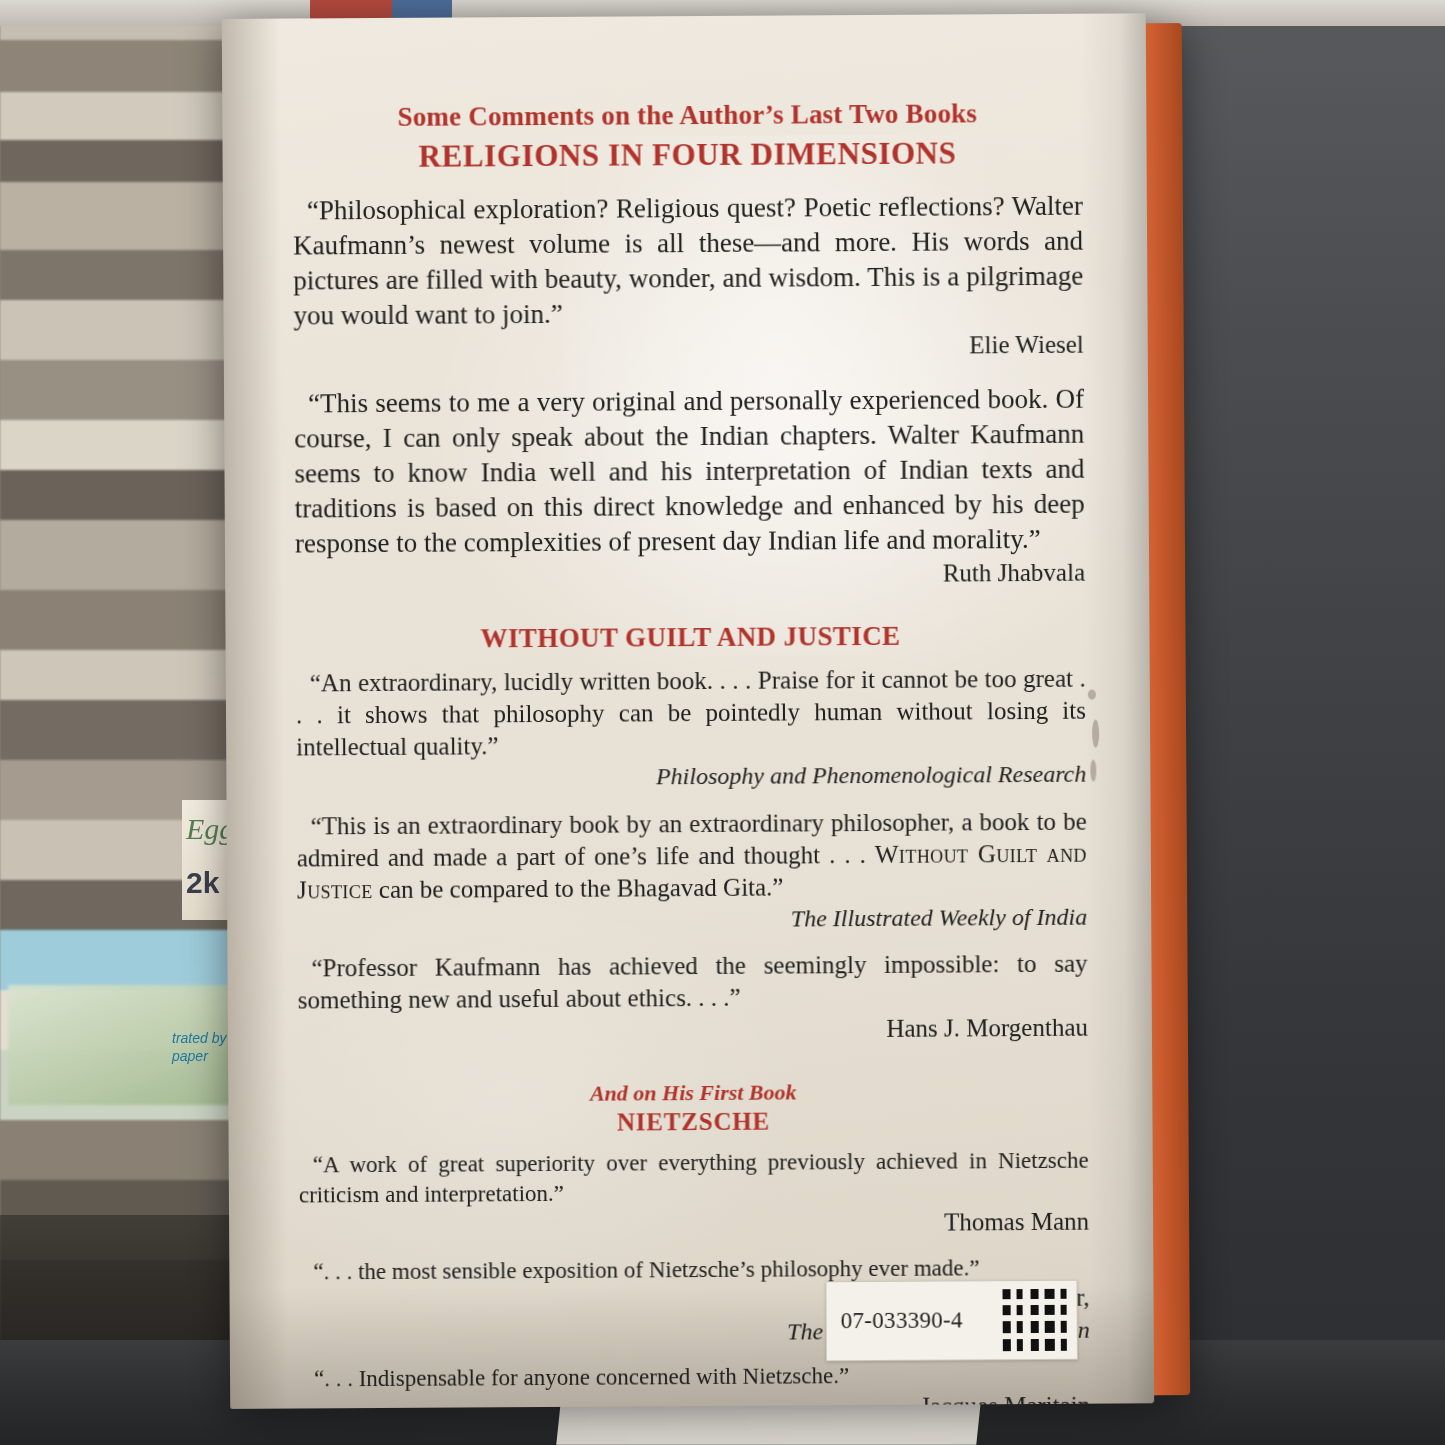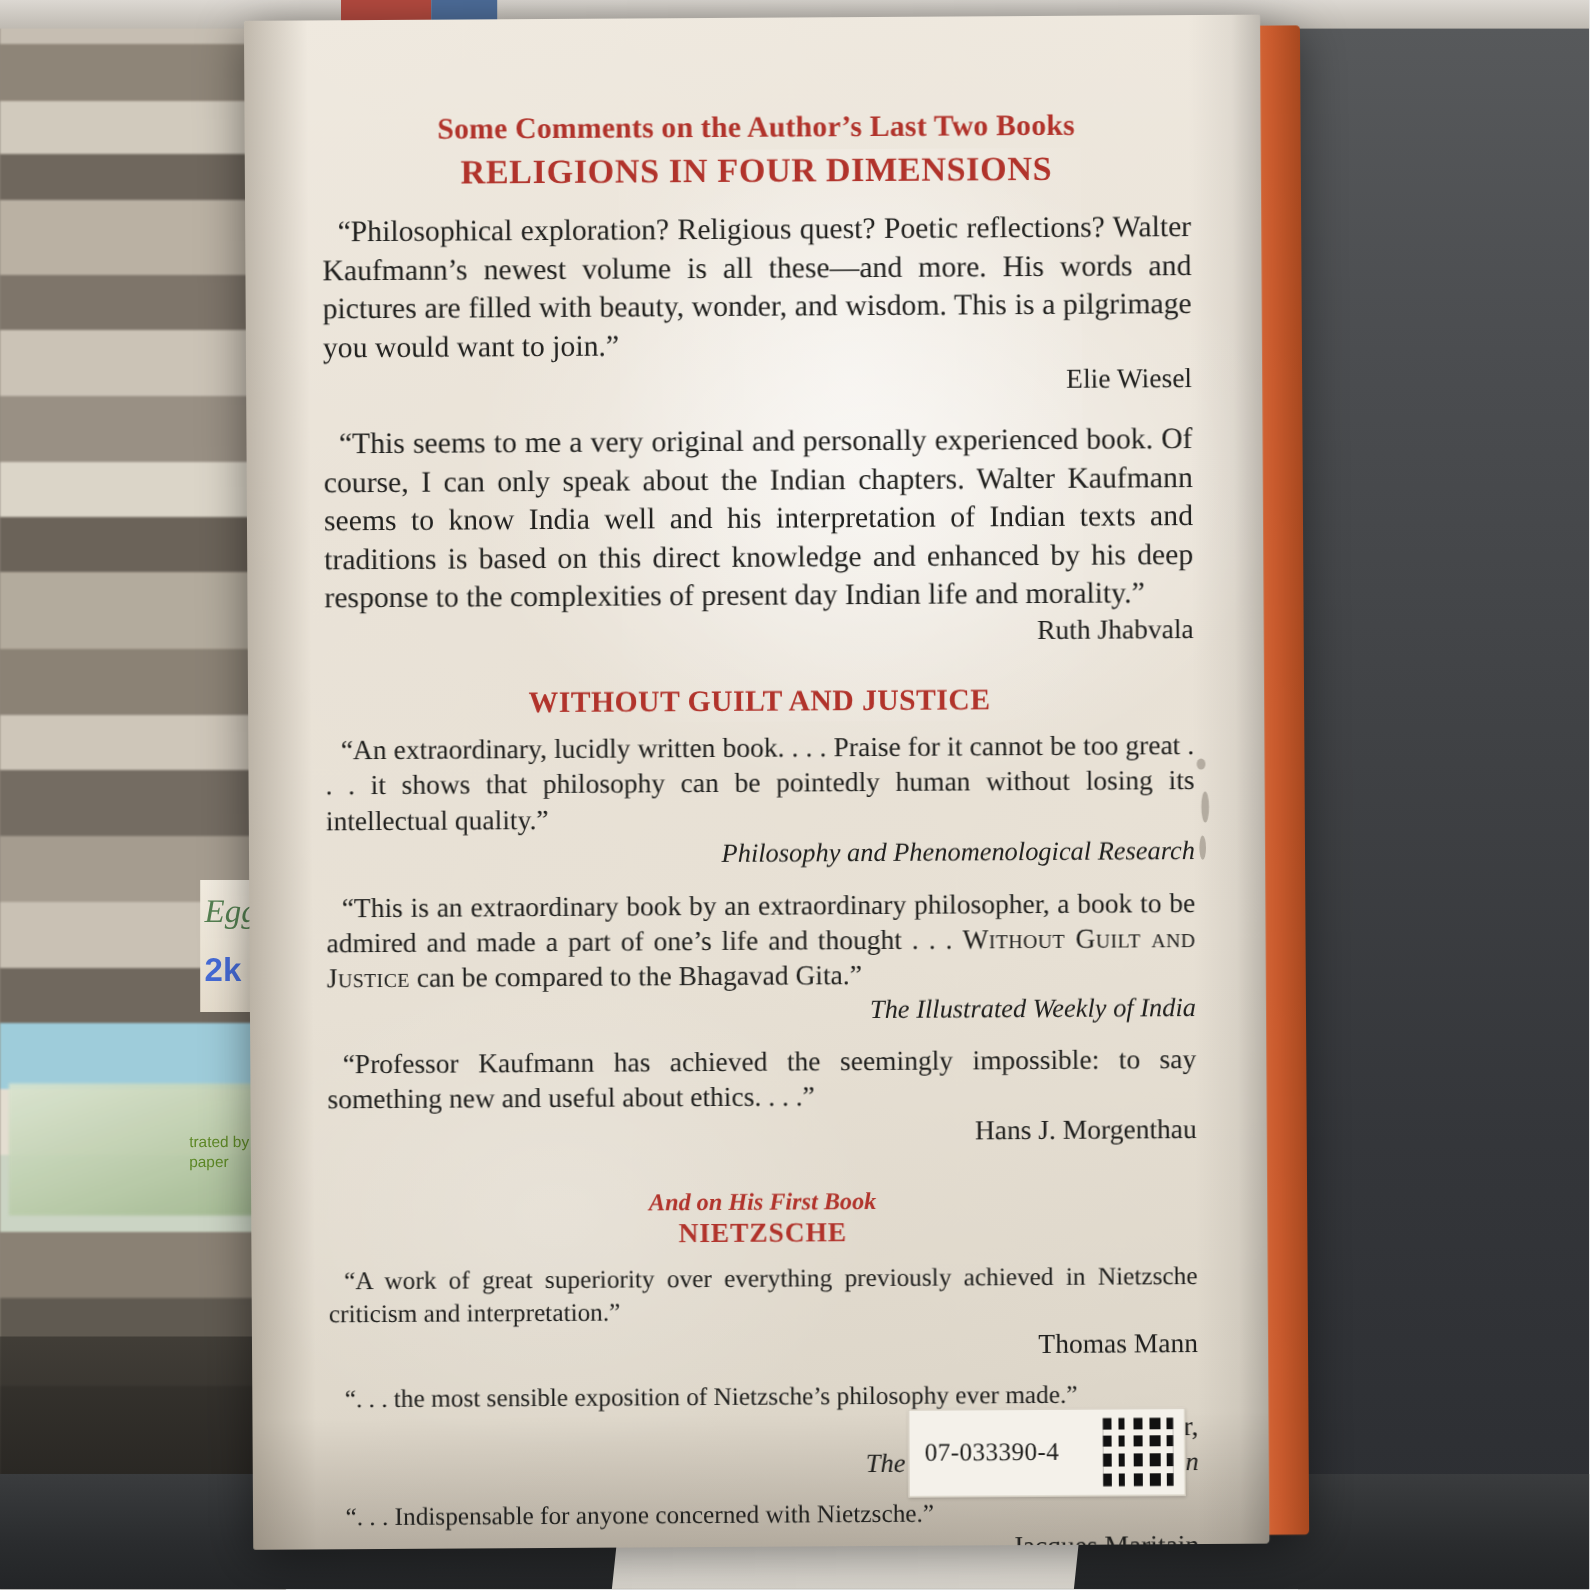--- a/index.html
+++ b/index.html
@@ -95,32 +95,33 @@
     font-family: "Liberation Serif", serif;
     font-size: 30px;
     font-style: italic;
     opacity: 0.85;
     filter: blur(0.5px);
   }
   .bg-left-label {
     position: absolute;
     left: 172px; top: 1030px;
     width: 90px;
-    color: #4d7c0f;
+    color: #0369a1;
     font-family: "Liberation Sans", sans-serif;
     font-size: 14px;
     line-height: 1.25;
+    font-style: italic;
     opacity: 0.85;
     filter: blur(0.4px);
   }
   .bg-left-red {
     position: absolute;
     left: 186px; top: 866px;
     width: 58px; height: 42px;
-    color: #1d4ed8;
+    color: #0f172a;
     font-family: "Liberation Sans", sans-serif;
     font-size: 30px;
     font-weight: bold;
     opacity: 0.8;
     filter: blur(0.7px);
   }
 
   
   .bg-right {
     position: absolute;

